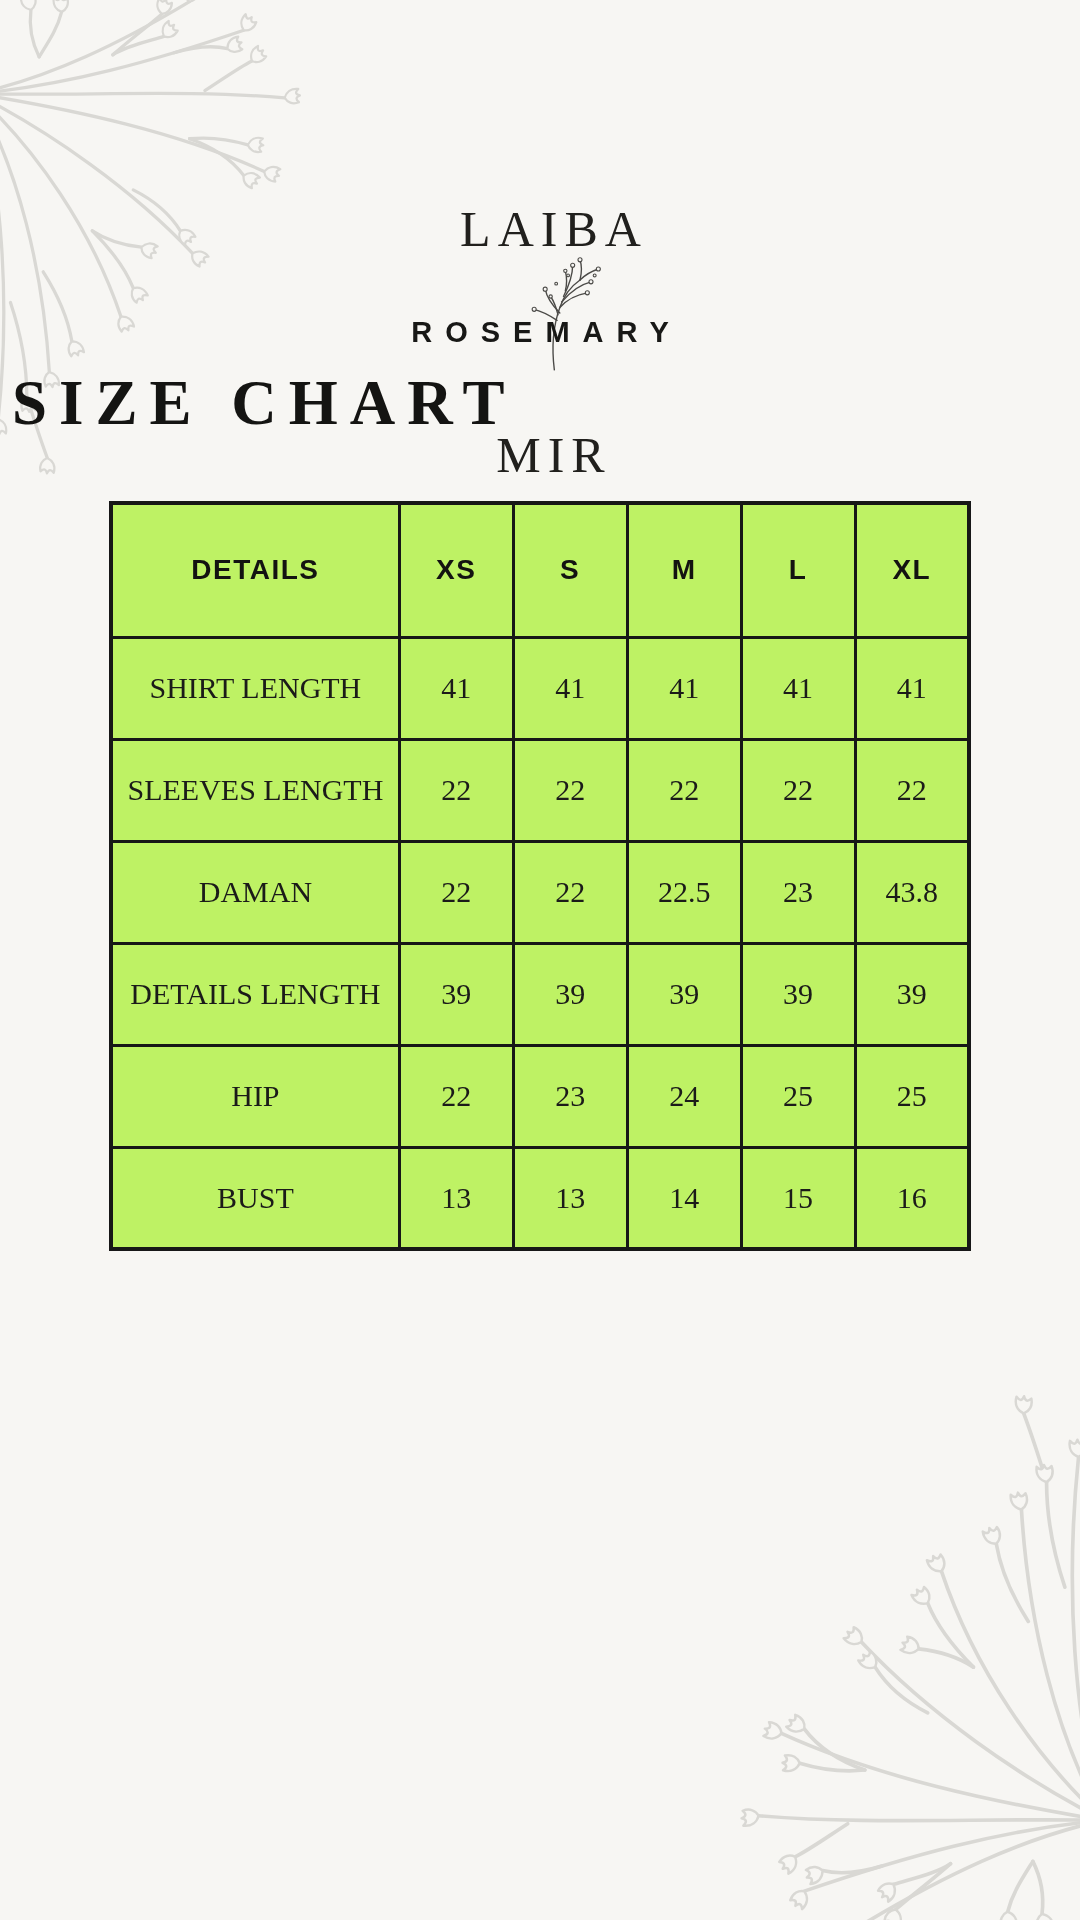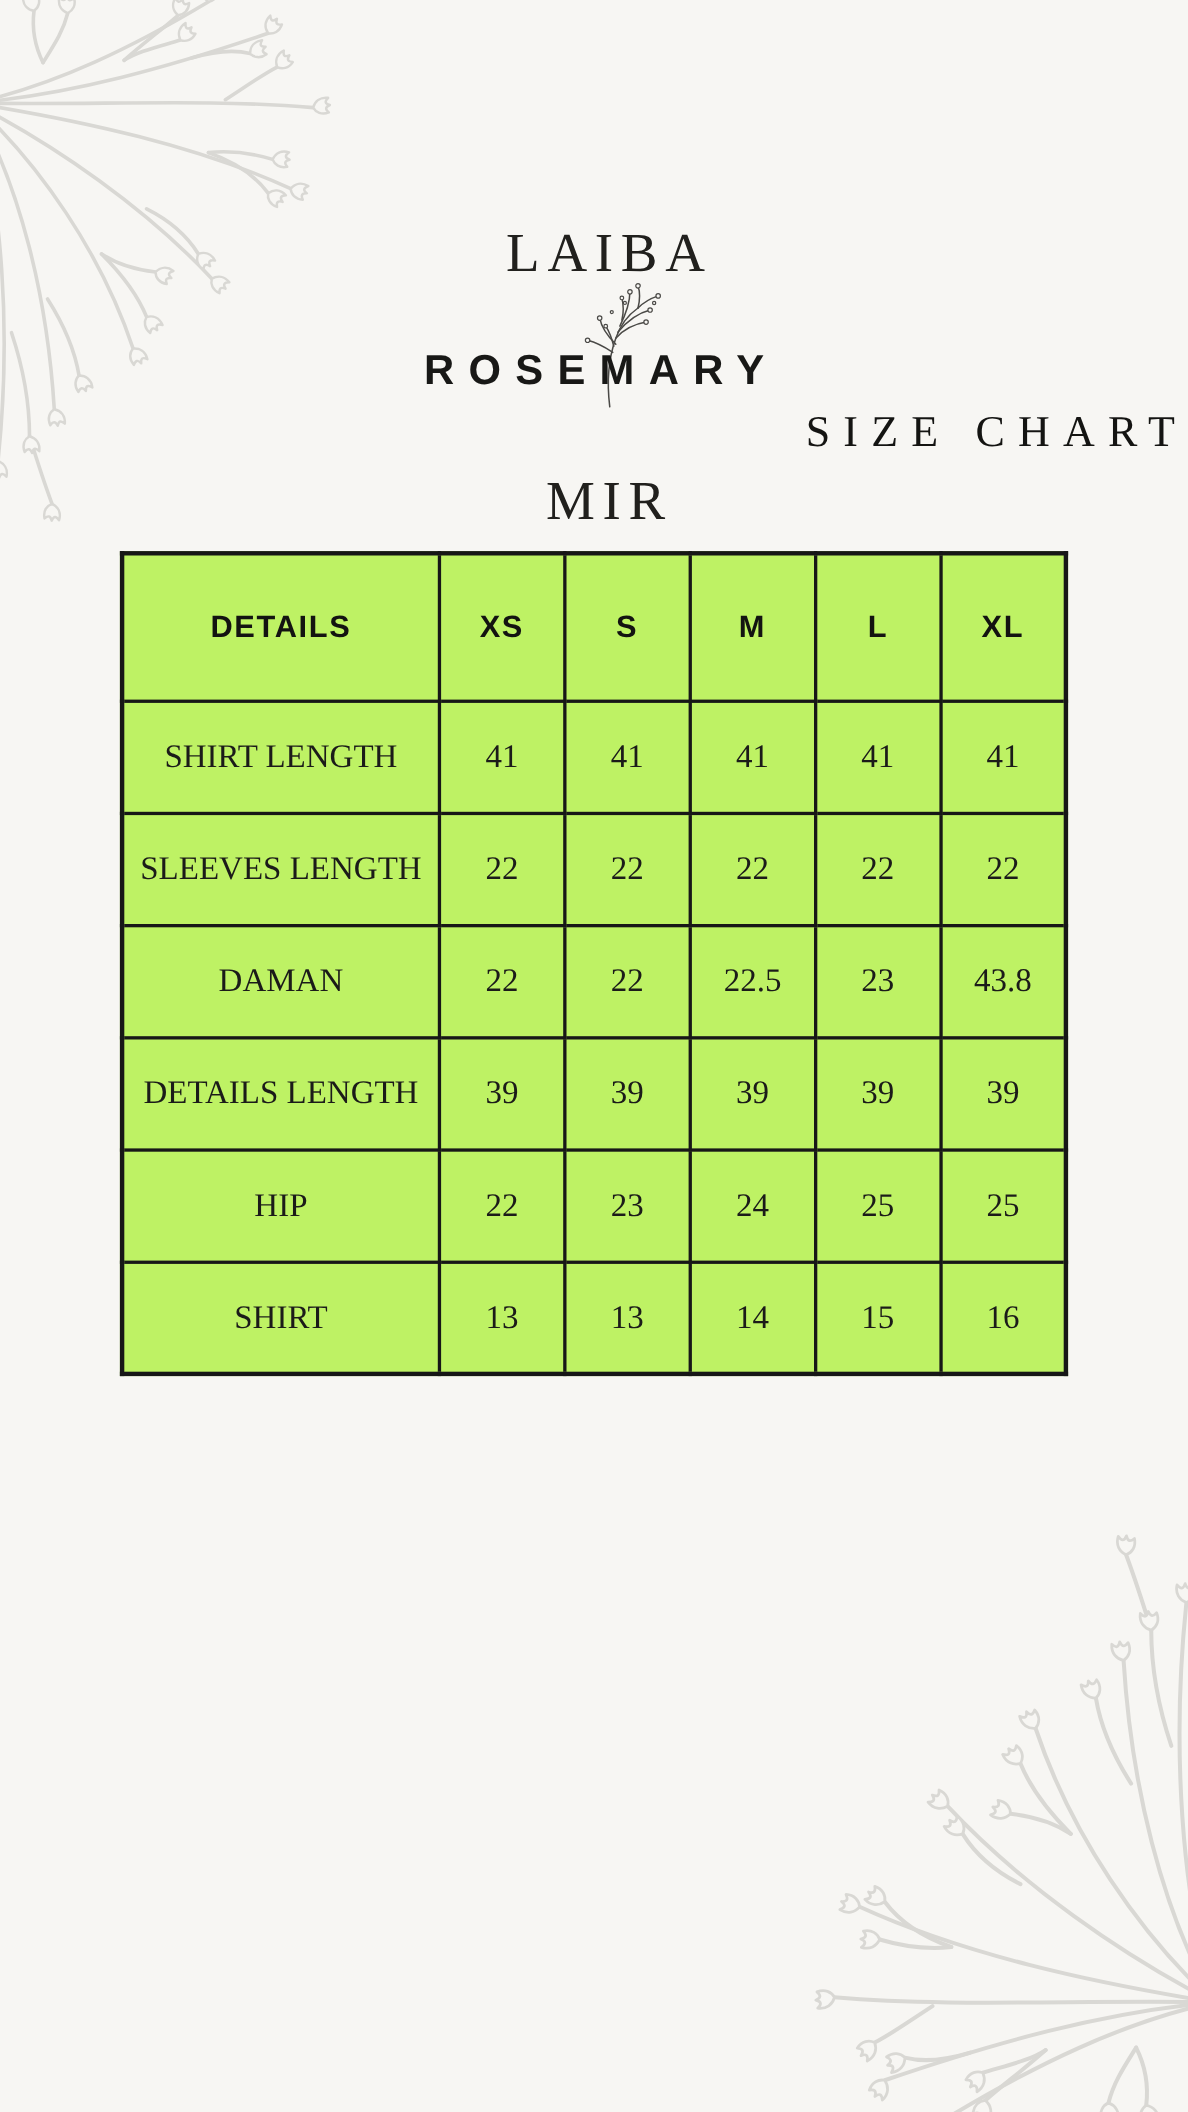--- a/index.html
+++ b/index.html
@@ -25,27 +25,27 @@
     font-size:50px;line-height:1;letter-spacing:7px;
     color:#21201d;margin-top:58px;white-space:nowrap;
   }
   .sprig{width:88px;height:118px;margin:0 -18px 0 -10px;flex:0 0 auto;}
   .sprig .s{fill:none;stroke:#4b4a47;stroke-width:1.5;stroke-linecap:round;}
   .sprig .b{fill:#f7f6f3;stroke:#4b4a47;stroke-width:1.2;}
   
   .product-name{
     position:absolute;top:318px;left:0;width:100%;text-align:center;
     font-family:"Liberation Sans", sans-serif;font-weight:800;
-    font-size:38px;line-height:1;letter-spacing:13px;padding-left:13px;
+    font-size:29px;line-height:1;letter-spacing:13px;padding-left:13px;
     box-sizing:border-box;color:#181816;
   }
   .page-title{
-    position:absolute;top:372px;left:0;width:100%;text-align:right;
-    font-family:"Liberation Serif", serif;font-weight:400;
-    font-size:40px;line-height:1;letter-spacing:12px;padding-left:12px;
+    position:absolute;top:372px;left:0;width:100%;text-align:left;
+    font-family:"Liberation Serif", serif;font-weight:700;
+    font-size:63px;line-height:1;letter-spacing:12px;padding-left:12px;
     box-sizing:border-box;color:#141412;
   }
   
   .table-wrap{position:absolute;top:501px;left:0;width:100%;display:flex;justify-content:center;}
   table.size-chart{
     border-collapse:collapse;table-layout:fixed;width:862px;
     background:#bef264;border:4px solid #171717;
   }
   table.size-chart th, table.size-chart td{
     border:3px solid #171717;text-align:center;vertical-align:middle;
@@ -253,21 +253,21 @@
         </tr>
         <tr>
           <td class="row-label">HIP</td>
           <td class="size-value">22</td>
           <td class="size-value">23</td>
           <td class="size-value">24</td>
           <td class="size-value">25</td>
           <td class="size-value">25</td>
         </tr>
         <tr>
-          <td class="row-label">SHIRT</td>
+          <td class="row-label">BUST</td>
           <td class="size-value">13</td>
           <td class="size-value">13</td>
           <td class="size-value">14</td>
           <td class="size-value">15</td>
           <td class="size-value">16</td>
         </tr>
       </tbody>
   </table>
 </div>
 

